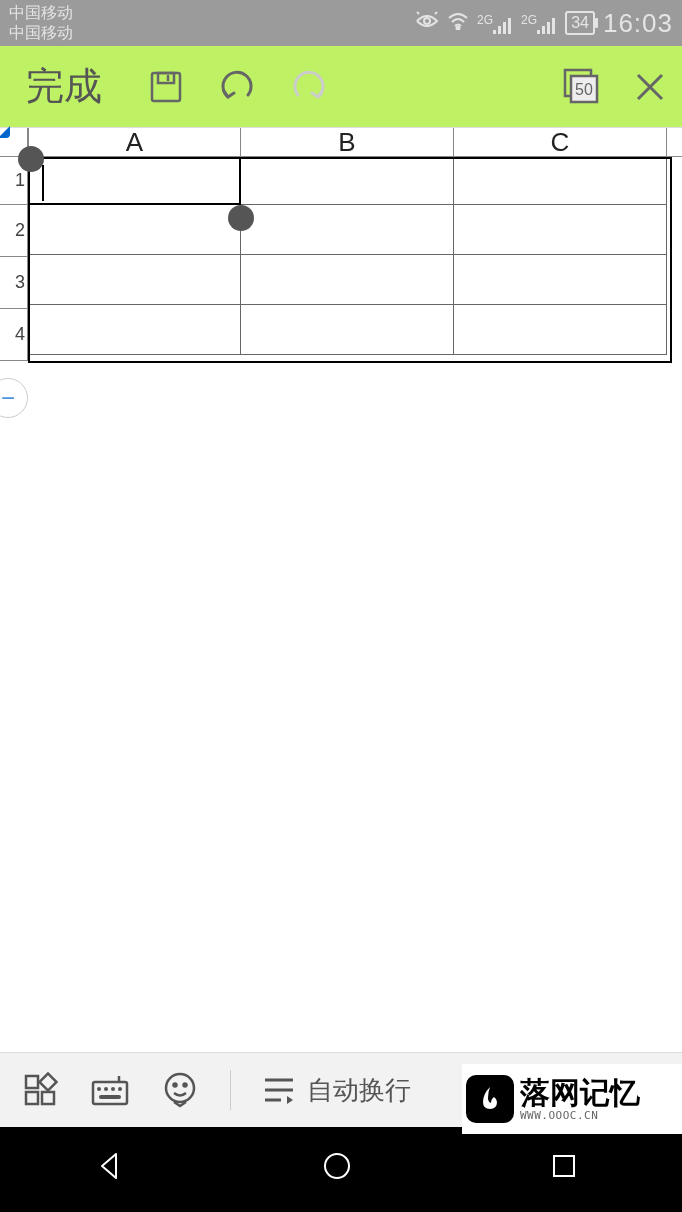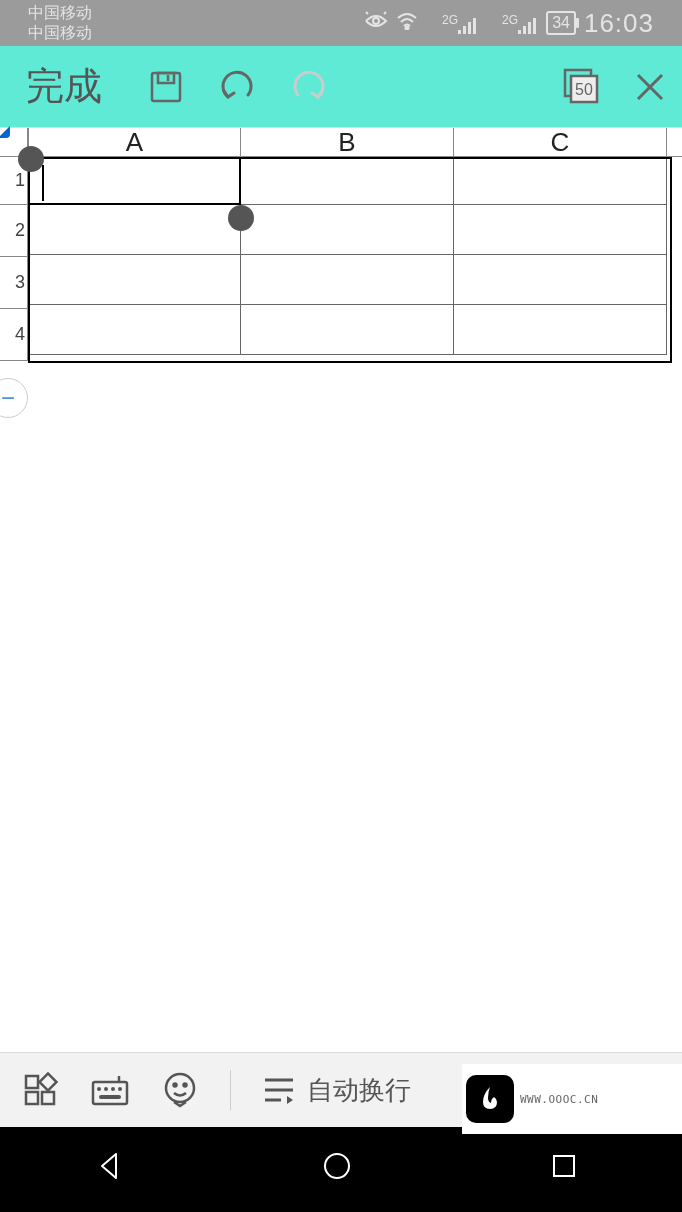--- a/index.html
+++ b/index.html
@@ -4,34 +4,34 @@
   <style>
     * { margin: 0; padding: 0; box-sizing: border-box; }
     html, body { width: 682px; height: 1212px; overflow: hidden; font-family: sans-serif; background: #fff; }
     
     .status-bar {
       height: 46px;
       background: #9b9b9b;
       color: #e4e4e4;
       display: flex;
       align-items: center;
-      padding: 0 28px;
+      padding: 0 9px;
       font-size: 18px;
       gap: 7px;
     }
     .status-left { display: flex; flex-direction: column; font-size: 16px; line-height: 20px; }
     .status-right { margin-left: auto; display: flex; align-items: center; gap: 8px; }
     .status-right .time { font-size: 26px; letter-spacing: 1px; }
     .battery-box { border: 2px solid #e4e4e4; border-radius: 3px; padding: 0 4px; font-size: 16px; line-height: 20px; position: relative; }
     .battery-box::after { content: ''; position: absolute; right: -5px; top: 5px; width: 3px; height: 10px; background: #e4e4e4; border-radius: 1px; }
-    .sig-small { font-size: 12px; vertical-align: top; margin-left: 16px; }
+    .sig-small { font-size: 12px; vertical-align: top; }
     
     .toolbar {
       height: 82px;
-      background: #5eead4;
+      background: #bef264;
       border-bottom: 1px solid #ddd;
       display: flex;
       align-items: center;
       padding: 0 10px;
       gap: 30px;
     }
     .done-btn { font-size: 38px; color: #555; padding: 0 16px; }
     .toolbar-icon { width: 40px; height: 40px; display: flex; align-items: center; justify-content: flex-start; color: #666; }
     .toolbar-icon.disabled { color: #ccc; }
     .toolbar-spacer { flex: 1; }
@@ -95,21 +95,21 @@
       display: flex;
       align-items: center;
       justify-content: space-around;
     }
     .nav-icon { color: #fff; width: 40px; height: 40px;}
     
     .watermark { position: absolute; right: 0; bottom: 78px; width: 220px; height: 70px; background: #fff; display: flex; align-items: center; padding: 4px; z-index: 10;}
     .watermark-icon { width: 48px; height: 48px; background: #000; border-radius: 10px; display:flex; align-items:center; justify-content:center; color:#fff; font-size:28px; margin-right:6px;}
     .watermark-text { display: flex; flex-direction: column; }
     .watermark-main { font-size: 30px; font-weight: bold; color: #000; line-height: 32px;}
-    .watermark-sub { font-size: 11px; color: #666; font-family: monospace; letter-spacing:0.5px;text-align:right;}
+    .watermark-sub { font-size: 11px; color: #666; font-family: monospace; letter-spacing:0.5px;}
   </style>
 </head>
 <body>
 
 <div class="status-bar">
   <div class="status-left">
     <span>中国移动</span>
     <span>中国移动</span>
   </div>
   <div class="status-right">
@@ -272,20 +272,21 @@
   <span class="bt-font minus">A<sup>−</sup></span>
 </div>
 
 <div class="watermark">
   <div class="watermark-icon">
     <svg width="30" height="30" viewBox="0 0 30 30" fill="#fff">
         <path d="M15 3 Q8 10 8 18 Q8 25 15 25 Q22 25 22 18 Q22 15 19 13 Q16 15 16 19 Q13 18 13 14 Q13 8 15 3"></path>
       </svg>
   </div>
   <div class="watermark-text">
+    <span class="watermark-main">落网记忆</span>
     <span class="watermark-sub">WWW.OOOC.CN</span>
   </div>
 </div>
 
 <div class="nav-bar">
   <span class="nav-icon">
     <svg width="32" height="32" viewBox="0 0 32 32" fill="none" stroke="#fff" stroke-width="2">
         <path d="M22 4 L8 16 L22 28 Z" stroke-linejoin="round"></path>
       </svg>
   </span>

